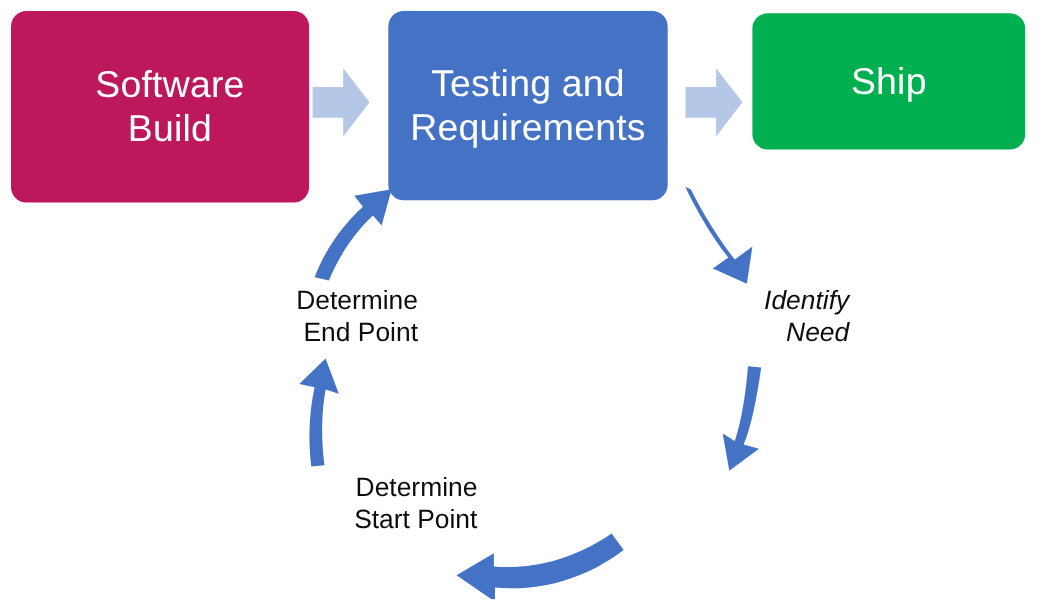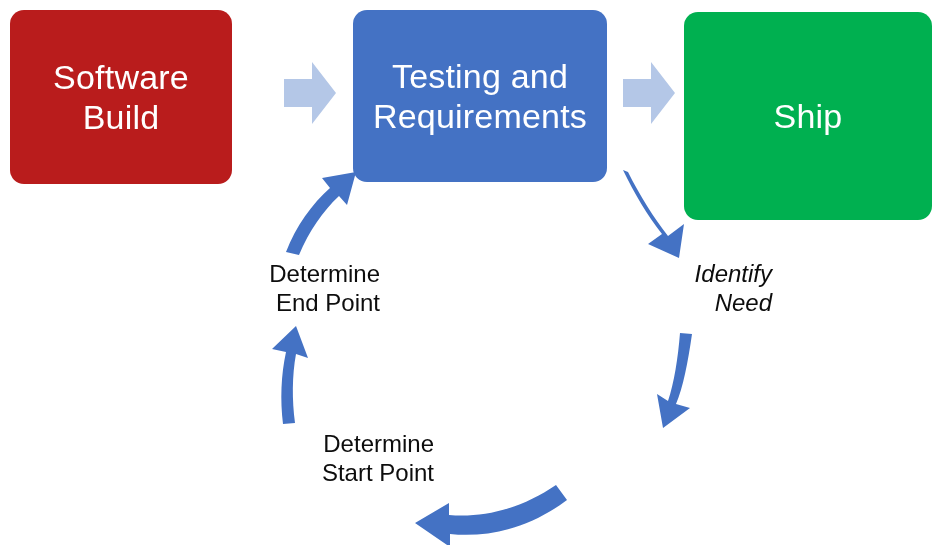--- a/index.html
+++ b/index.html
@@ -27,36 +27,37 @@
     color: #ffffff;
     font-size: 34px;
     line-height: 1.18;
     font-weight: 400;
     letter-spacing: 0.2px;
     white-space: pre-line;
   }
   #box-software-build {
     left: 10px;
     top: 10px;
-    width: 222px;
+    width: 253px;
     height: 174px;
-    background: #b91c1c;
+    background: #be185d;
+    padding-left: 18px;
   }
   #box-testing-maintenance {
     left: 353px;
     top: 10px;
     width: 254px;
     height: 172px;
     background: #4472C4;
   }
   #box-ship {
     left: 684px;
     top: 12px;
     width: 248px;
-    height: 208px;
+    height: 124px;
     background: #00B050;
   }
   .stage-arrow {
     position: absolute;
     top: 62px;
     width: 52px;
     height: 62px;
   }
   #stage-arrow-1 { left: 284px; }
   #stage-arrow-2 { left: 623px; }

